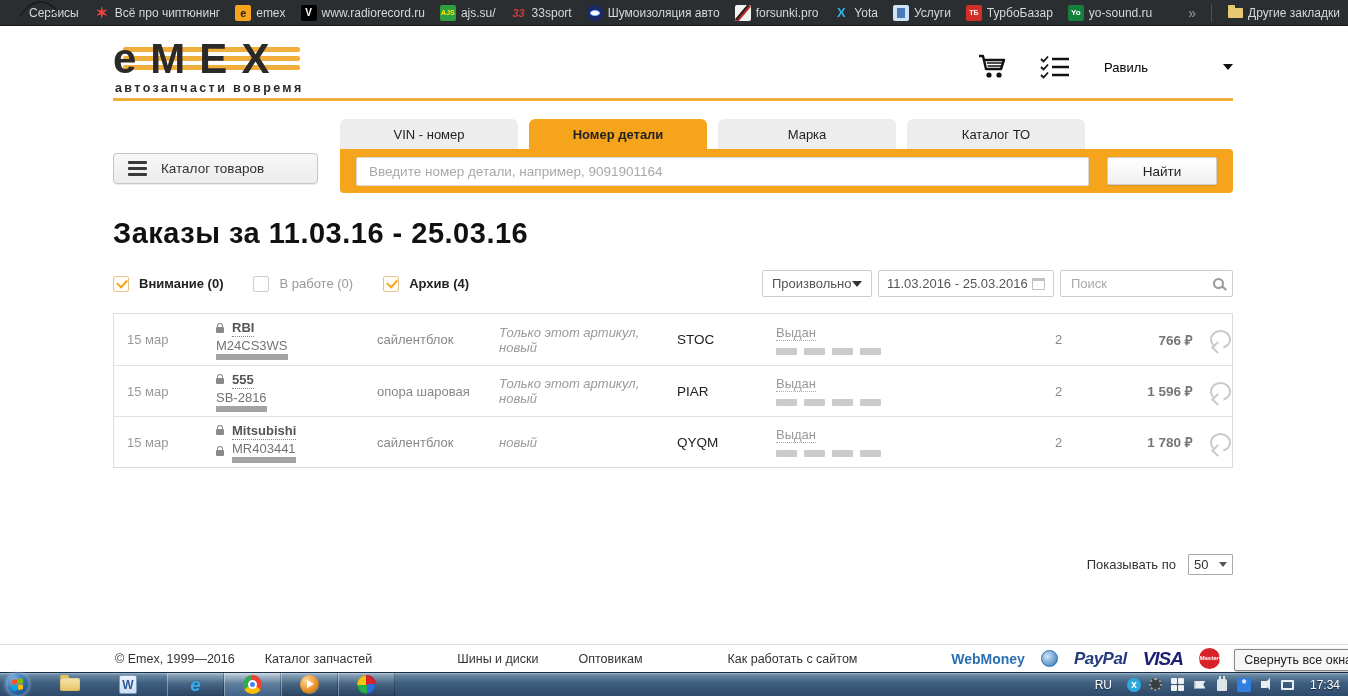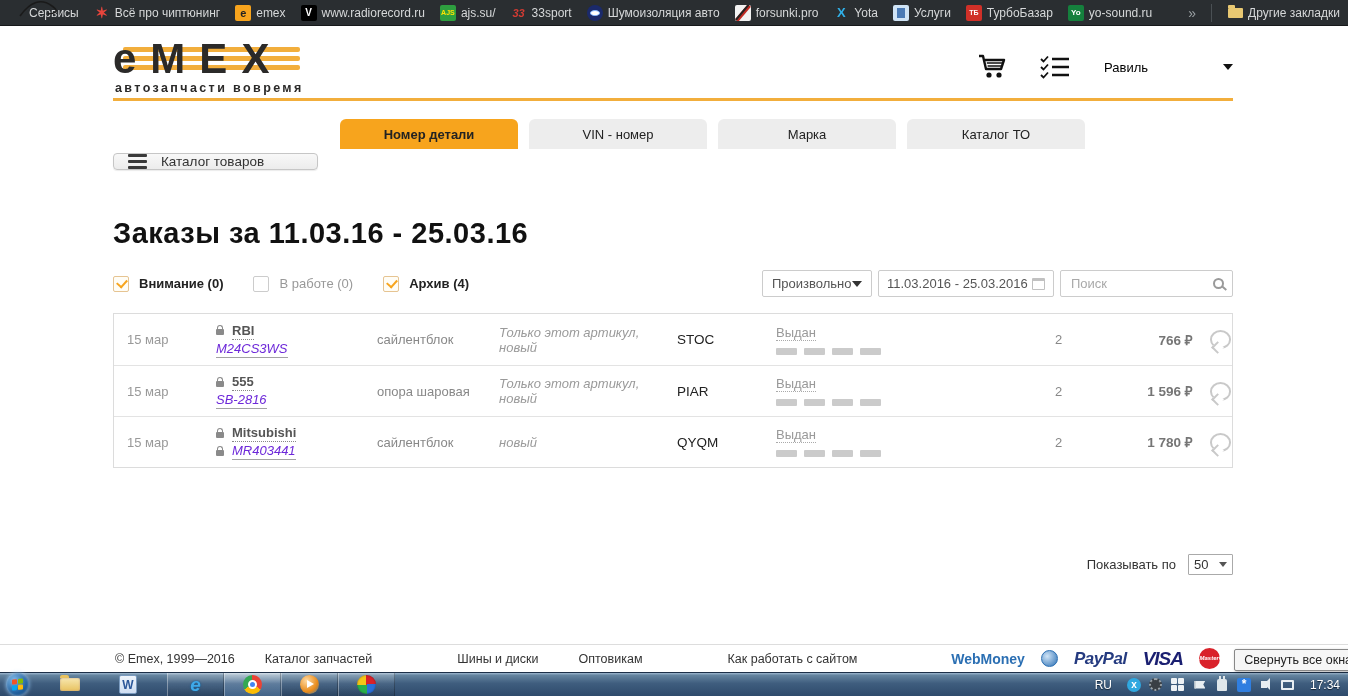--- a/index.html
+++ b/index.html
@@ -57,21 +57,21 @@
   .logo-tagline { font-size:12.5px; font-weight:bold; color:#2b2a29; letter-spacing:2.4px; margin-top:3px; margin-left:2px; }
   .user-area { position:absolute; right:0; top:28px; width:255px; display:flex; align-items:center; }
   .icon-cart svg, .icon-list svg { display:block; }
   .icon-list { margin-left:32px; }
   .user-name { margin-left:34px; font-size:13px; color:#000000; }
   .caret-down { margin-left:auto; width:0; height:0; border-left:5px solid transparent; border-right:5px solid transparent; border-top:6px solid #111; }
   .accent-line { height:3px; background:#f2ae3c; margin-top:6px; }
 
   
   .search-zone { position:relative; margin-top:18px; height:76px; }
-  .catalog-btn { position:absolute; left:0; top:34px; width:205px; height:17px;
+  .catalog-btn { position:absolute; left:0; top:34px; width:205px; height:31px;
     background:linear-gradient(#f8f8f8,#ececec); border:1px solid #c6c6c6; border-radius:4px;
     display:flex; align-items:center; padding-left:14px; gap:14px; font-size:13.5px; color:#333; cursor:pointer;
     box-shadow:0 1px 1px rgba(0,0,0,.08); }
   .hamburger i { display:block; width:19px; height:3px; background:#3a3a3a; margin:3px 0; border-radius:1px; }
   .tabs-row { position:absolute; left:227px; top:0; width:893px; display:flex; gap:11px; }
   .tab { width:178px; height:30px; display:flex; align-items:center; justify-content:center;
     font-size:13px; color:#222; background:#ededed; border-radius:6px 6px 0 0; cursor:pointer; }
   .tab.active { background:#f7a41d; font-weight:bold; }
   .search-bar { position:absolute; left:227px; top:30px; width:893px; height:44px; background:#f7a41d;
     border-radius:0 4px 4px 4px; display:flex; align-items:center; padding:0 16px; }
@@ -115,21 +115,21 @@
   .t-row { display:flex; min-height:51px; align-items:center; border-top:1px solid #e3e3e3; background:#fff; }
   .c { padding-left:13px; flex:0 0 auto; }
   .c-date{width:89px;} .c-name{width:161px;} .c-desc{width:122px;} .c-note{width:178px;}
   .c-supp{width:99px;} .c-stat{width:176px;} .c-ready{width:103px;} .c-qty{width:84px;} .c-price{width:105px;}
   .t-row .c-date { color:#999; }
   .name-line { display:flex; align-items:center; gap:8px; line-height:17px; }
   .lock { width:8px; height:6px; background:#8a8a8a; border-radius:1px; position:relative; margin-top:3px; flex:0 0 auto; }
   .lock::before { content:''; position:absolute; top:-4px; left:1px; width:4px; height:4px;
     border:1.5px solid #8a8a8a; border-bottom:none; border-radius:3px 3px 0 0; }
   .brand-link { color:#555; font-weight:bold; border-bottom:1px dotted #888; cursor:pointer; }
-  .part-link { color:#6d28d9; border-bottom:1px solid #a3a3a3; cursor:pointer;font-style:italic; }
+  .part-link { color:#737373; border-bottom:6px solid #a3a3a3; cursor:pointer; }
   .t-row .c-desc { color:#888; }
   .t-row .c-note { color:#9a9a9a; font-style:italic; padding-right:8px; }
   .t-row .c-supp { color:#222; font-size:13.5px; }
   .status-link { color:#999; border-bottom:1px dotted #aaa; display:inline-block; cursor:pointer; }
   .progress { display:flex; gap:7px; margin-top:7px; }
   .progress i { width:21px; height:7px; background:#cbcbcb; border-radius:1px; }
   .t-row .c-qty { color:#888; }
   .c-price { display:flex; align-items:center; }
   .price-val { width:62px; text-align:right; color:#757575; font-weight:bold; font-size:13.5px; white-space:nowrap; }
   .bubble { margin-left:17px; width:24px; height:19px; border:2px solid #c9c9c9; border-radius:50%; position:relative; cursor:pointer; background:#fff; }
@@ -331,24 +331,28 @@
     <div class="search-zone">
       <div class="catalog-btn">
         <span class="hamburger">
             <i></i>
             <i></i>
             <i></i>
           </span>
         <span>Каталог товаров</span>
       </div>
       <div class="tabs-row">
+        <div class="tab">VIN - номер</div>
         <div class="tab active">Номер детали</div>
-        <div class="tab">VIN - номер</div>
         <div class="tab">Марка</div>
         <div class="tab">Каталог ТО</div>
+      </div>
+      <div class="search-bar">
+        <input class="part-input" type="text" placeholder="Введите номер детали, например, 9091901164" style="">
+        <button class="find-btn">Найти</button>
       </div>
     </div>
 
     <div class="orders-title">Заказы за 11.03.16 - 25.03.16</div>
 
     <div class="filter-row">
       <div class="chk-group">
         <div class="chk checked">
           <span class="box"></span>
           <span class="lbl">Внимание (0)</span>

